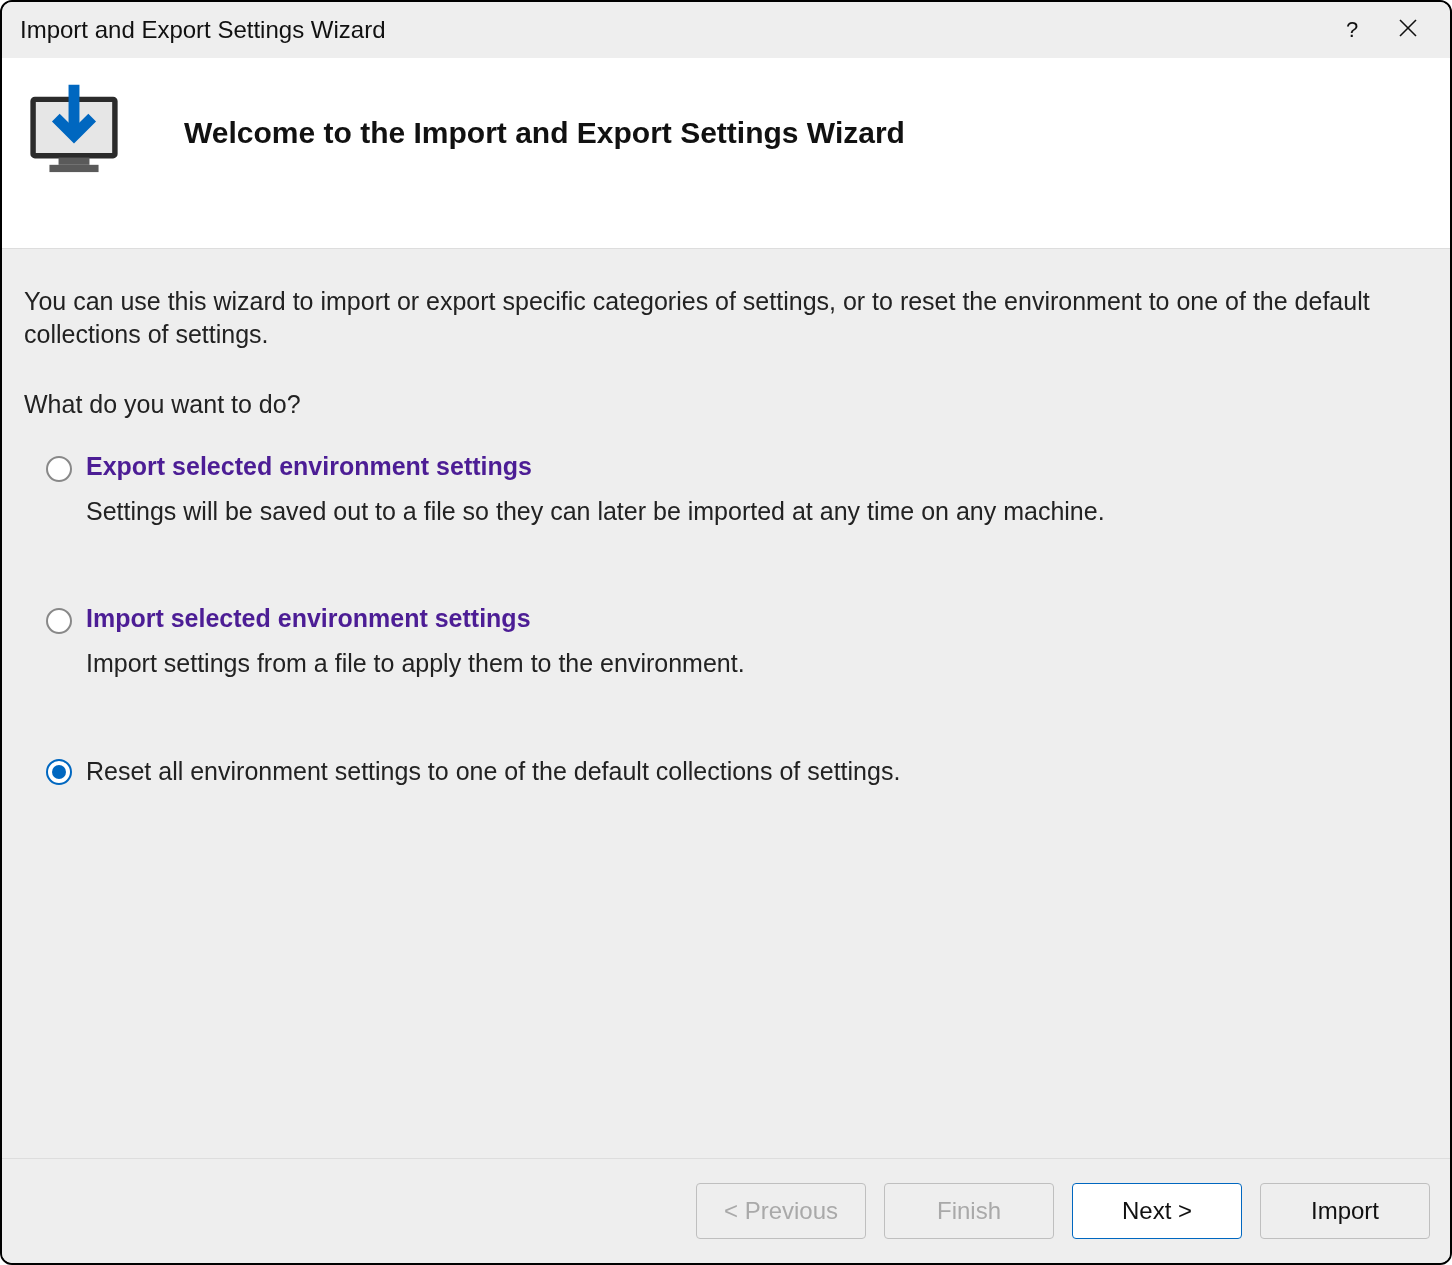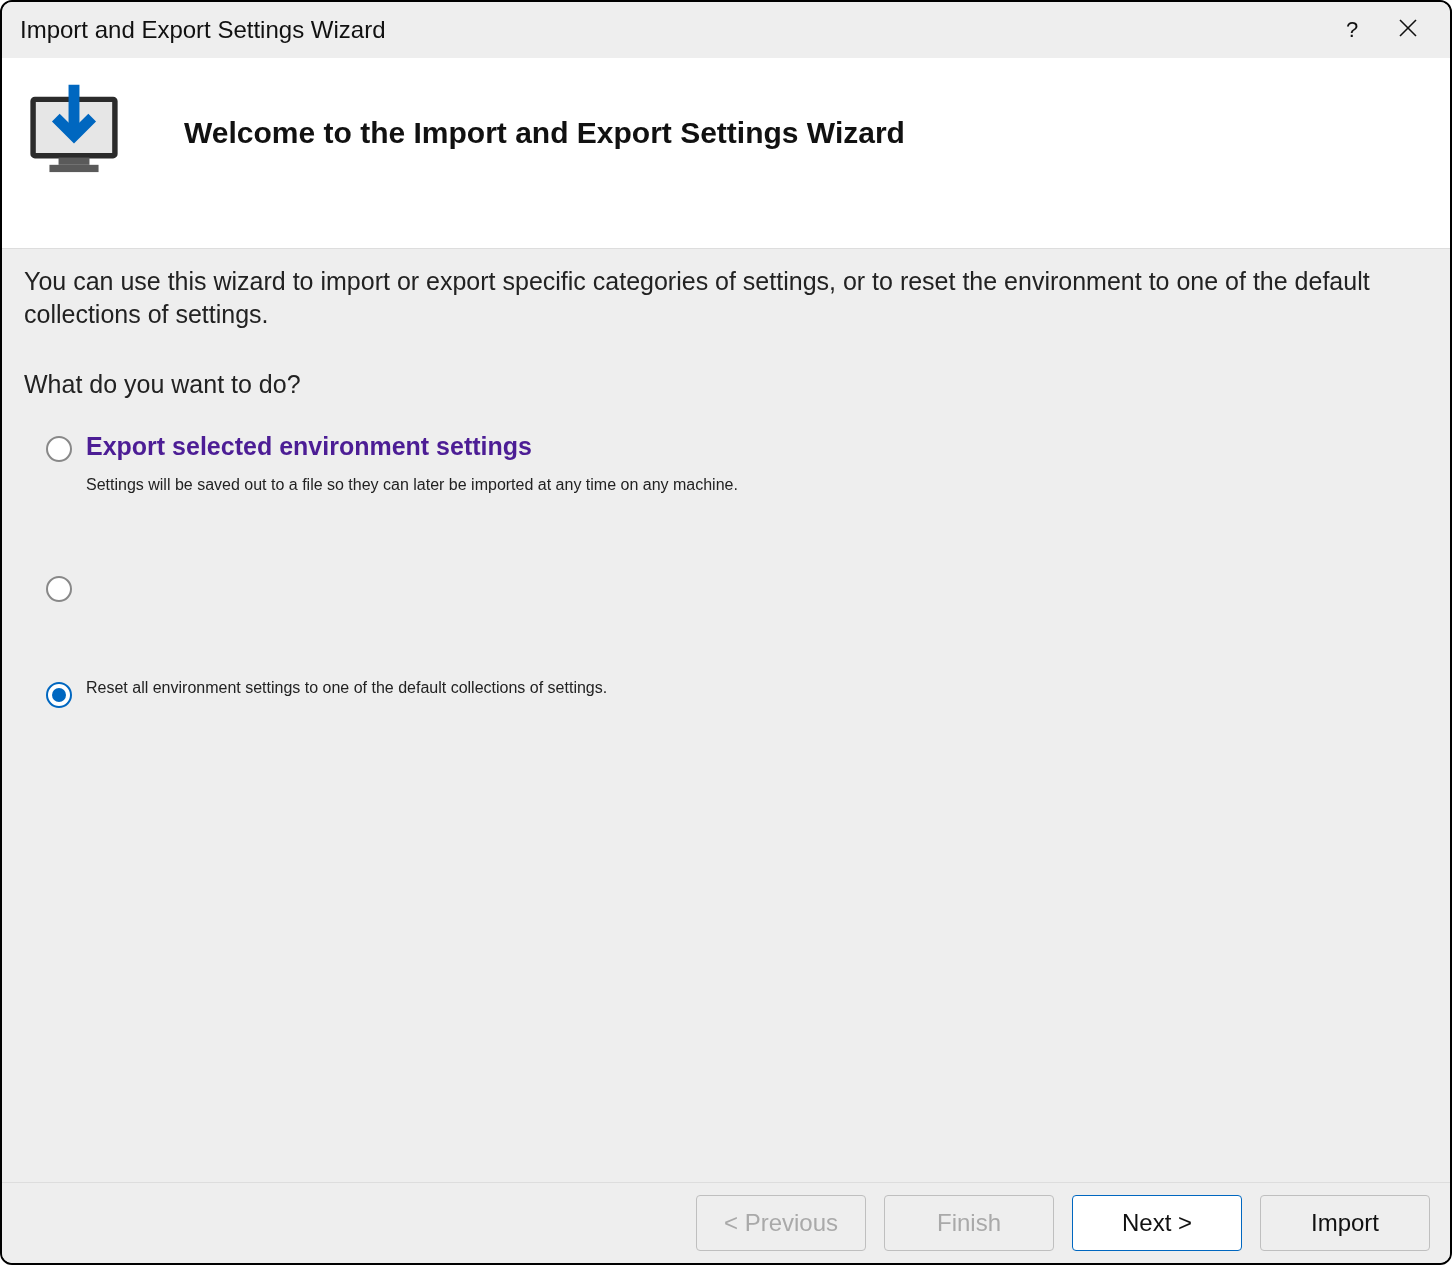--- a/index.html
+++ b/index.html
@@ -53,21 +53,21 @@
       display: flex;
       justify-content: center;
     }
     .header h1 {
       font-size: 30px;
       font-weight: 700;
       color: #111;
     }
     .body {
       flex: 1;
-      padding: 16px 22px 20px 22px;
+      padding: 36px 22px 20px 22px;
       background: #eeeeee;
       font-size: 25px;
       color: #222;
       overflow: auto;
     }
     .body .intro {
       margin-bottom: 40px;
       line-height: 1.3;
     }
     .body .question {
@@ -105,28 +105,28 @@
       background: #0067c0;
       border-radius: 50%;
     }
     .option-text .title {
       font-weight: 700;
       font-size: 25px;
       color: #4c1d95;
       margin-bottom: 14px;
     }
     .option-text .desc {
-      font-size: 16px;
+      font-size: 25px;
       color: #222;
       line-height: 1.3;
     }
     .footer {
       background: #eeeeee;
       border-top: 1px solid #ddd;
-      padding: 12px 20px;
+      padding: 24px 20px;
       display: flex;
       justify-content: flex-end;
       gap: 18px;
     }
     .btnw {
       min-width: 170px;
       height: 56px;
       font-size: 24px;
       border: 1px solid #bfbfbf;
       background: #eeeeee;
@@ -185,20 +185,24 @@
     <div class="options">
       <div class="option">
         <div class="radio"></div>
         <div class="option-text">
           <div class="title">Export selected environment settings</div>
           <div class="desc">Settings will be saved out to a file so they can later be imported at any time on any machine.</div>
         </div>
       </div>
       <div class="option">
         <div class="radio"></div>
+        <div class="option-text">
+          <div class="title">Import selected environment settings</div>
+          <div class="desc">Import settings from a file to apply them to the environment.</div>
+        </div>
       </div>
       <div class="option">
         <div class="radio selected"></div>
         <div class="option-text">
           <div class="desc">Reset all environment settings to one of the default collections of settings.</div>
         </div>
       </div>
     </div>
   </div>
 

